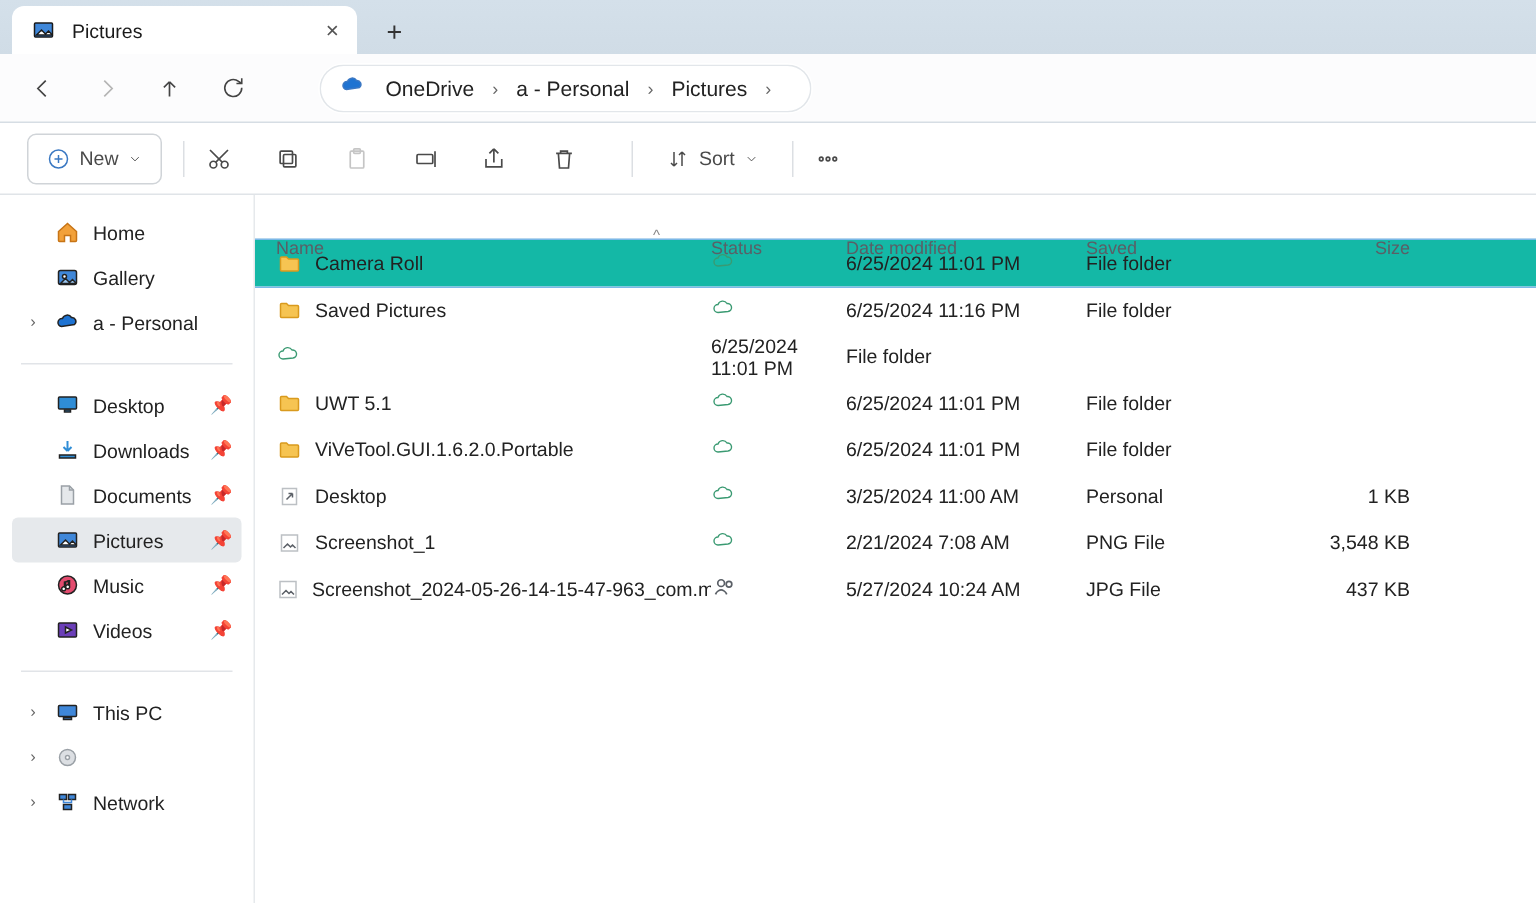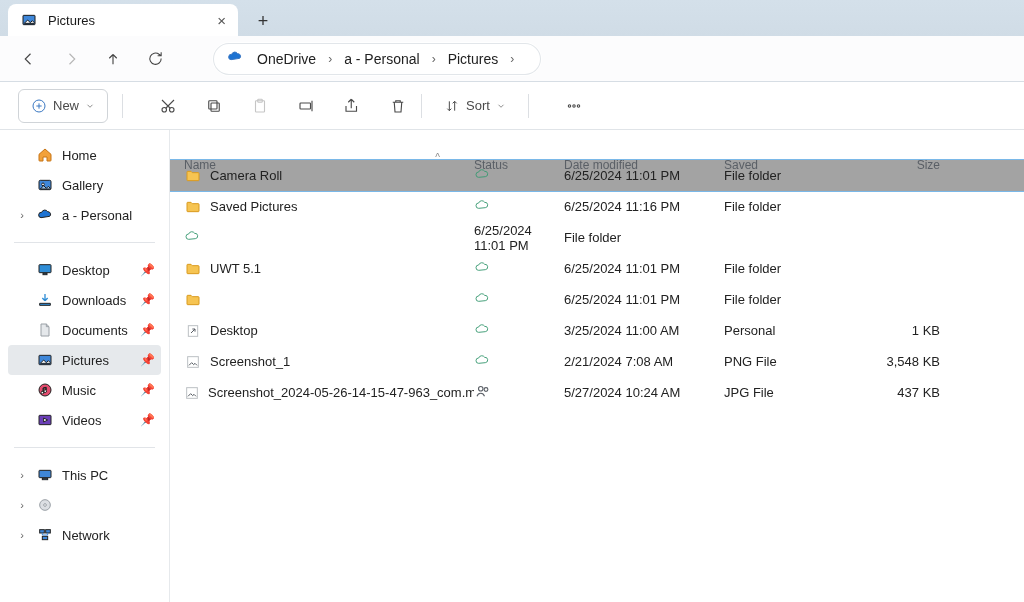--- a/index.html
+++ b/index.html
@@ -80,21 +80,21 @@
   border-bottom:1px solid #e0e4e8;
   display:flex;
   align-items:center;
   padding: 0 18px;
   gap: 6px;
 }
 .tool-btn {
   height: 34px;
   display:flex;
   align-items:center;
-  justify-content:flex-end;
+  justify-content:flex-start;
   padding: 0 8px;
   border-radius: 4px;
   color:#4a4a4a;
   gap:6px;
 }
 .tool-btn.new-btn {
   border:1px solid #d0d4d8;
   border-radius: 6px;
   padding: 0 12px;
 }
@@ -155,21 +155,21 @@
 .file-row {
   display:grid;
   grid-template-columns: 290px 90px 160px 140px 80px;
   height: 31px;
   align-items:center;
   padding-left:14px;
   font-size:13px;
   color:#222;
 }
 .file-row.selected {
-  background:#a3a3a3;
+  background:#14b8a6;
   outline:1px solid #7ab8e8;
 }
 .file-name { display:flex; align-items:center; gap:8px; overflow:hidden; white-space:nowrap; text-overflow:ellipsis;}
 .file-icon { width:18px; height:18px; display:flex; align-items:center; justify-content:center; }
 .col-size { text-align:right; padding-right:4px; }
 .cloud-ico { color:#3a9a72; font-size:14px; }
 
 
 svg { stroke: currentColor; fill:none; stroke-width:1.5; }
 </style>
@@ -559,20 +559,21 @@
     <div>File folder</div>
     <div class="col-size"></div>
   </div>
         <div class="file-row">
     <div class="file-name">
       <span class="file-icon">
               <svg width="16" height="16">
                 <use href="#i-folder"></use>
               </svg>
             </span>
+      <span>ViVeTool.GUI.1.6.2.0.Portable</span>
     </div>
     <div class="cloud-ico"><svg width="16" height="16">
               <use href="#i-cloud"></use>
             </svg></div>
     <div>6/25/2024 11:01 PM</div>
     <div>File folder</div>
     <div class="col-size"></div>
   </div>
         <div class="file-row">
     <div class="file-name">

